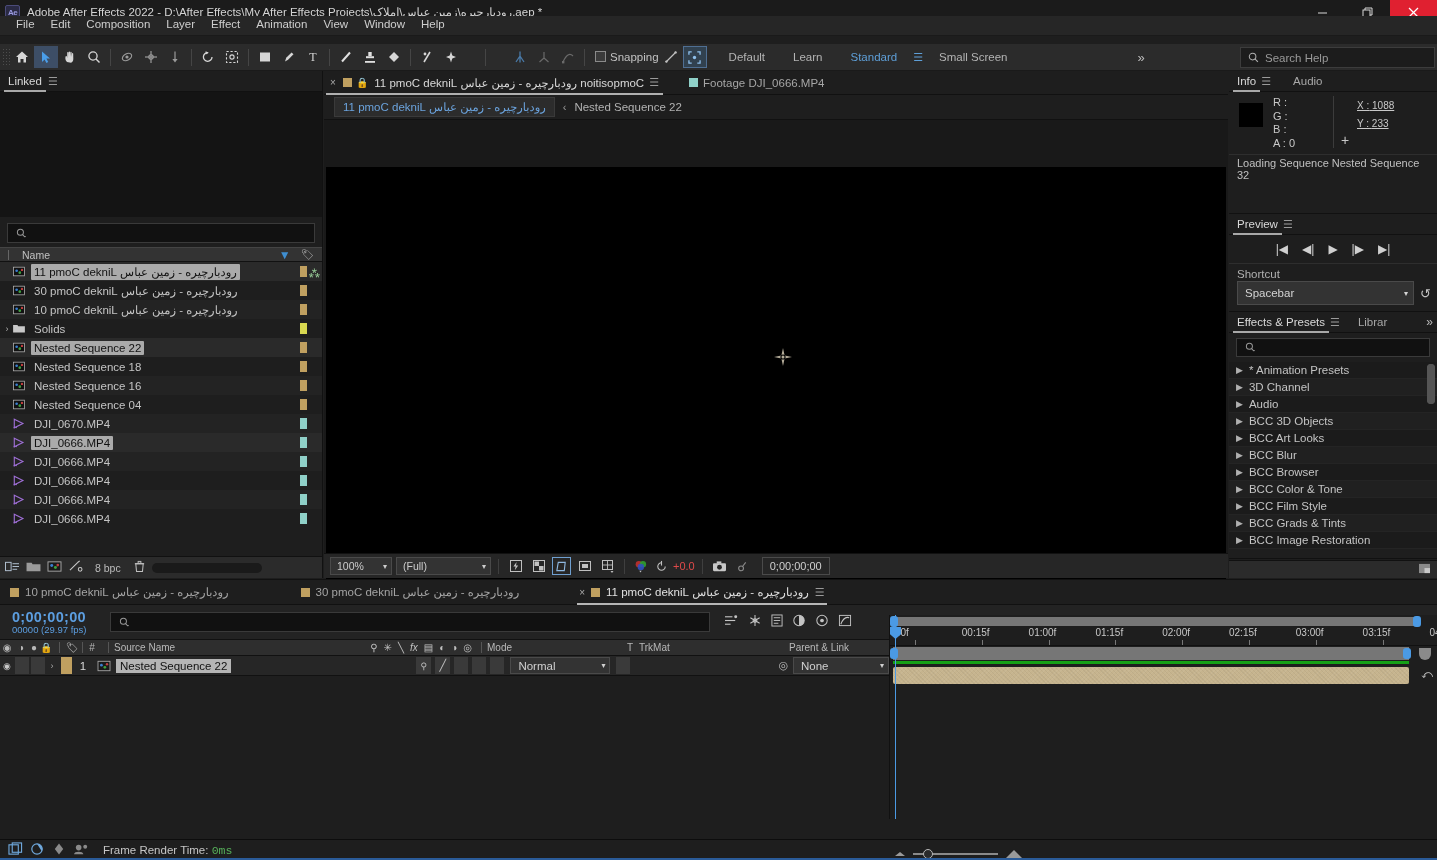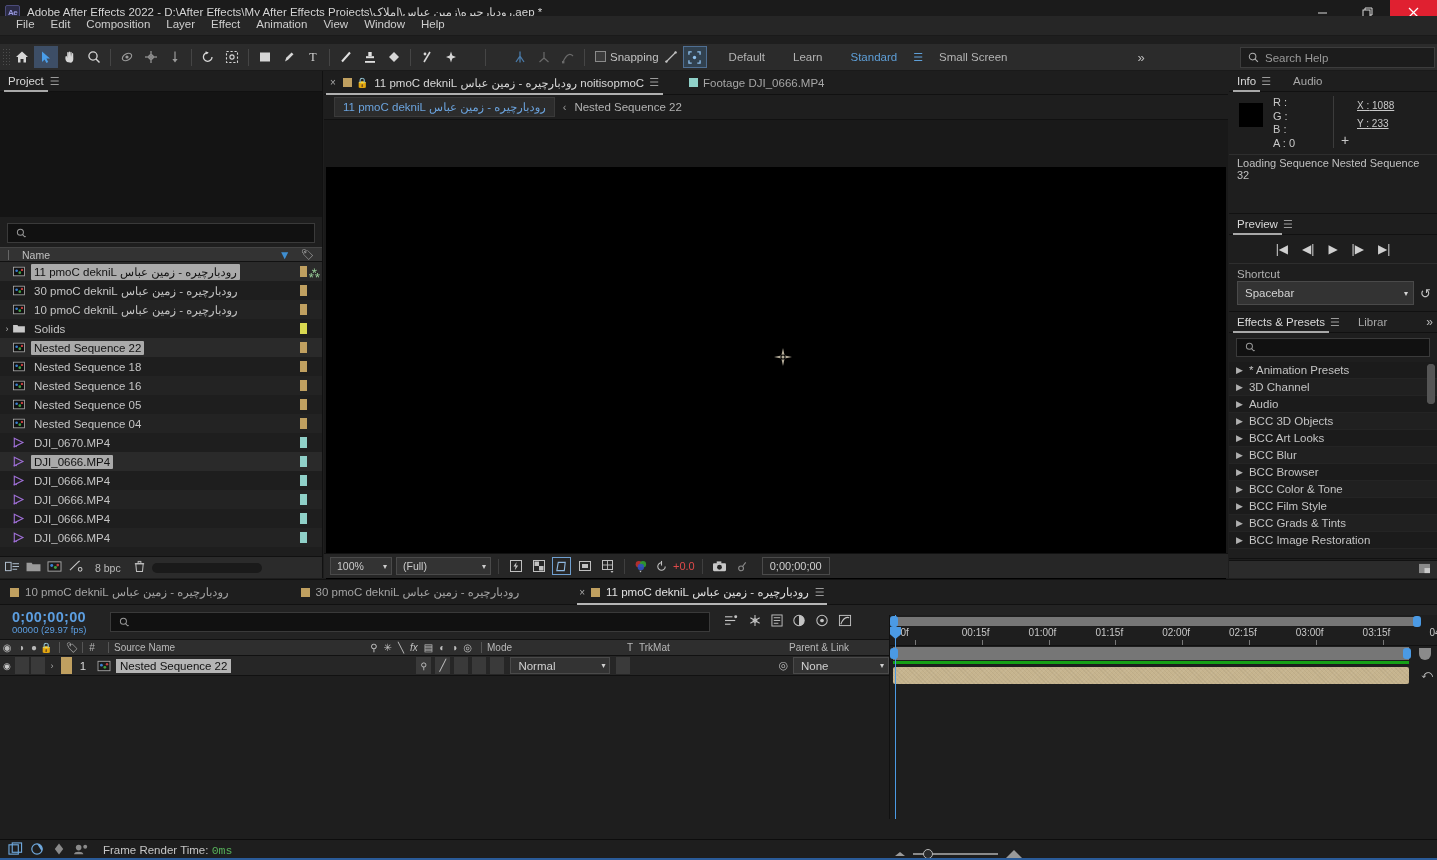--- a/index.html
+++ b/index.html
@@ -425,21 +425,21 @@
           <circle cx="5" cy="5" r="3.6" fill="none" stroke="#b0b0b0" stroke-width="1.1"></circle>
           <line x1="7.6" y1="7.6" x2="10.8" y2="10.8" stroke="#b0b0b0" stroke-width="1.2"></line>
         </svg>
       <span>Search Help</span>
     </div>
   </div>
 
   <div class="panel" id="project-panel">
     <div class="panel-tabbar">
       <div class="ptab active">
-        <span>Project</span>
+        <span>Linked</span>
       </div>
       <span class="hamb" style="margin-left:-2px">☰</span>
     </div>
     <div class="proj-thumbarea"></div>
     <div class="proj-search">
       <svg width="11" height="11" viewBox="0 0 12 12">
           <circle cx="4.8" cy="4.6" r="3.3" fill="none" stroke="#9a9a9a" stroke-width="1.1"></circle>
           <line x1="7.2" y1="7.2" x2="9.6" y2="9.8" stroke="#9a9a9a" stroke-width="1.1"></line>
           <path d="M8.6 8.8 l2.4 0 l-1.2 1.6z" fill="#9a9a9a"></path>
         </svg>
@@ -518,31 +518,20 @@
         </div>
         <div class="prow">
           <span style="width:10px;display:inline-block"></span>
           <span class="ic"><svg width="14" height="11" viewBox="0 0 16 14">
               <rect x="1" y="1.5" width="14" height="11" fill="#111" stroke="#b0b0b0" stroke-width="1"></rect>
               <circle cx="5" cy="6" r="1.7" fill="#3a7fd0"></circle>
               <circle cx="9" cy="8.5" r="1.7" fill="#40a040"></circle>
               <circle cx="11.8" cy="5" r="1.5" fill="#c04040"></circle>
             </svg></span>
           <span class="name-hl">Nested Sequence 16</span>
-          <span class="swatch" style="background:#c0a060"></span>
-        </div>
-        <div class="prow">
-          <span style="width:10px;display:inline-block"></span>
-          <span class="ic"><svg width="14" height="11" viewBox="0 0 16 14">
-              <rect x="1" y="1.5" width="14" height="11" fill="#111" stroke="#b0b0b0" stroke-width="1"></rect>
-              <circle cx="5" cy="6" r="1.7" fill="#3a7fd0"></circle>
-              <circle cx="9" cy="8.5" r="1.7" fill="#40a040"></circle>
-              <circle cx="11.8" cy="5" r="1.5" fill="#c04040"></circle>
-            </svg></span>
-          <span class="name-hl">Nested Sequence 05</span>
           <span class="swatch" style="background:#c0a060"></span>
         </div>
         <div class="prow">
           <span style="width:10px;display:inline-block"></span>
           <span class="ic"><svg width="14" height="11" viewBox="0 0 16 14">
               <rect x="1" y="1.5" width="14" height="11" fill="#111" stroke="#b0b0b0" stroke-width="1"></rect>
               <circle cx="5" cy="6" r="1.7" fill="#3a7fd0"></circle>
               <circle cx="9" cy="8.5" r="1.7" fill="#40a040"></circle>
               <circle cx="11.8" cy="5" r="1.5" fill="#c04040"></circle>
             </svg></span>

